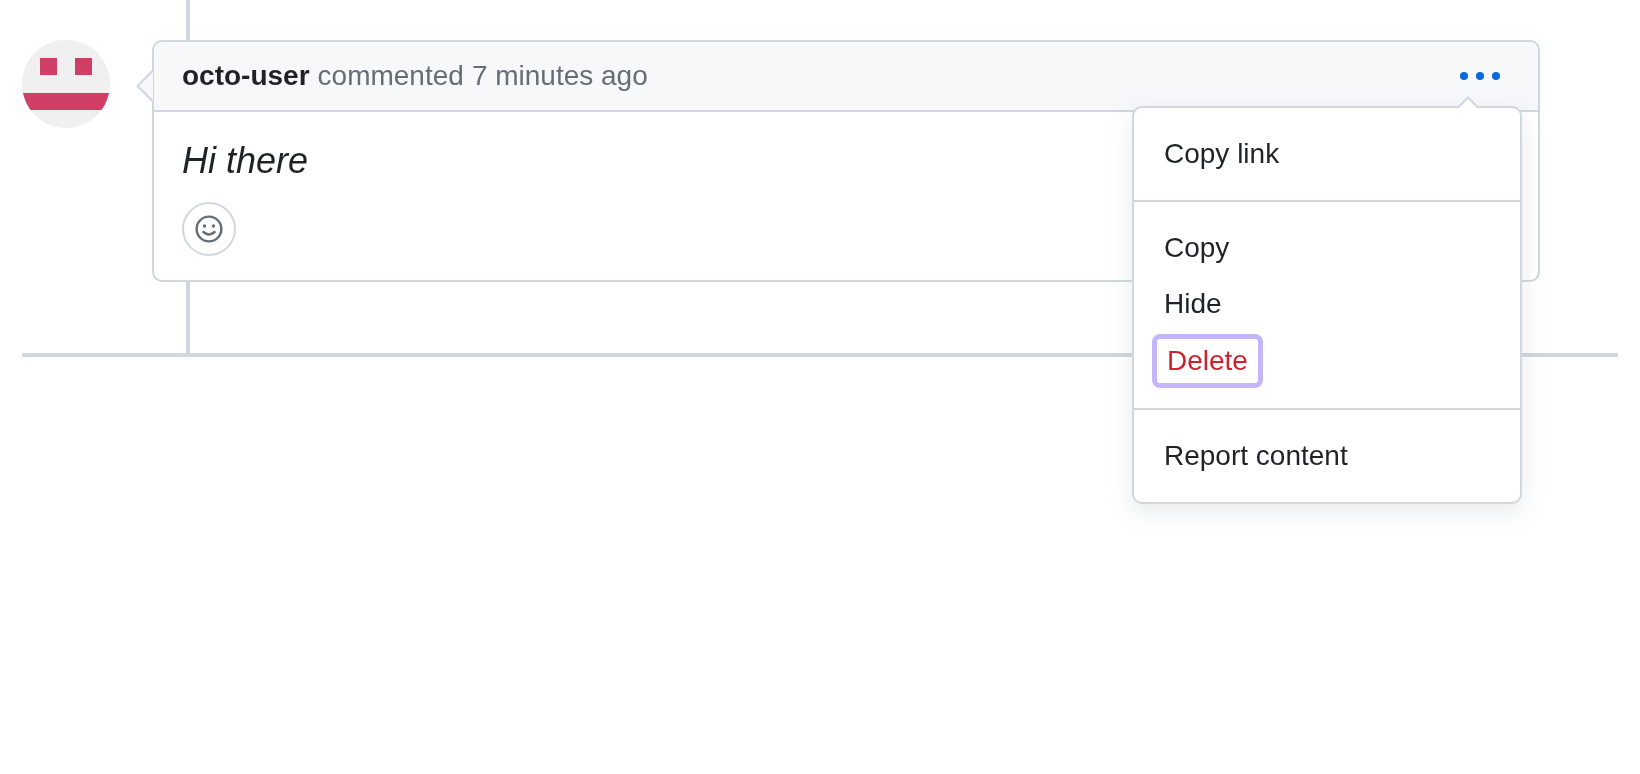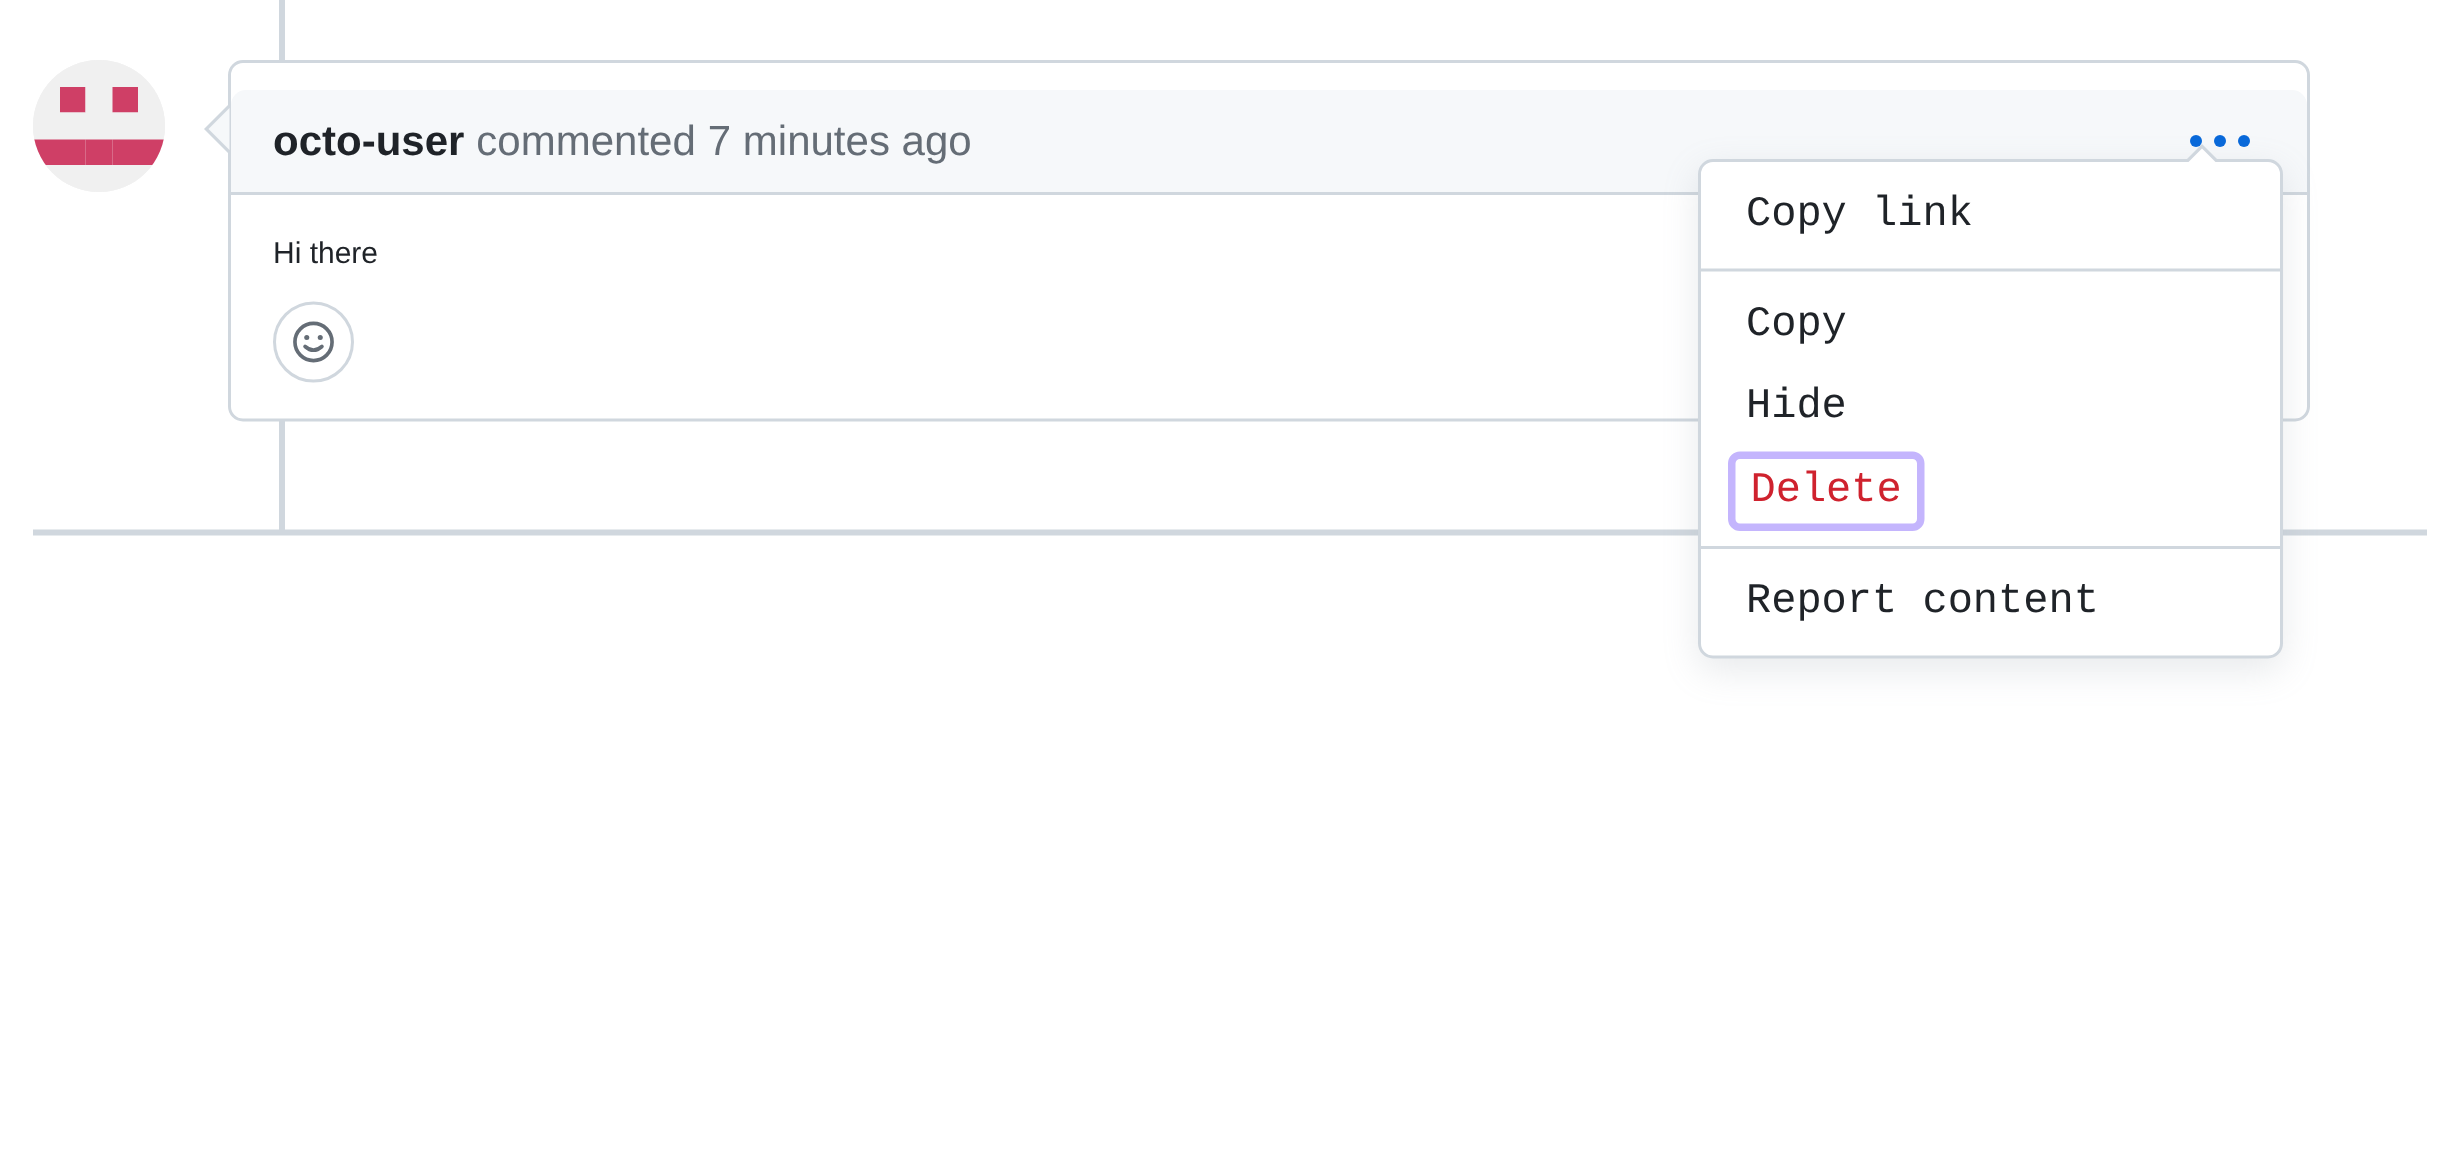--- a/index.html
+++ b/index.html
@@ -58,21 +58,20 @@
   .comment-header {
     background: #f6f8fa;
     border-bottom: 2px solid #d0d7de;
     border-radius: 10px 10px 0 0;
     padding: 18px 28px;
     display: flex;
     align-items: center;
     justify-content: space-between;
     font-size: 28px;
     color: #656d76;
-    margin-top: 18px;
   }
   .comment-header-left {
     display: flex;
     align-items: baseline;
     gap: 8px;
   }
   .author {
     font-weight: 600;
     color: #1f2328;
   }
@@ -104,22 +103,23 @@
     cursor: pointer;
   }
   .kebab-dot {
     width: 8px;
     height: 8px;
     border-radius: 50%;
     background: #0969da;
   }
   .comment-body {
     padding: 28px 12px 20px 28px;
-    font-size: 20px;
+    font-size: 36px;
     color: #1f2328;
+    font-style: italic;
   }
   .reaction-row {
     padding: 0 28px 24px 28px;
   }
   .reaction-btn {
     width: 54px;
     height: 54px;
     border: 2px solid #d0d7de;
     border-radius: 50%;
     background: #ffffff;
@@ -155,22 +155,21 @@
     position: absolute;
     top: 3px;
     left: -10px;
     width: 0;
     height: 0;
     border-left: 10px solid transparent;
     border-right: 10px solid transparent;
     border-bottom: 10px solid #ffffff;
   }
   .dropdown-section {
-    padding: 8px 0;
-    font-family: Liberation Mono, monospace;
+    padding: 18px 0;
   }
   .dropdown-divider {
     height: 2px;
     background: #d0d7de;
   }
   .dropdown-item {
     padding: 12px 30px;
     font-size: 28px;
     color: #1f2328;
     cursor: pointer;

